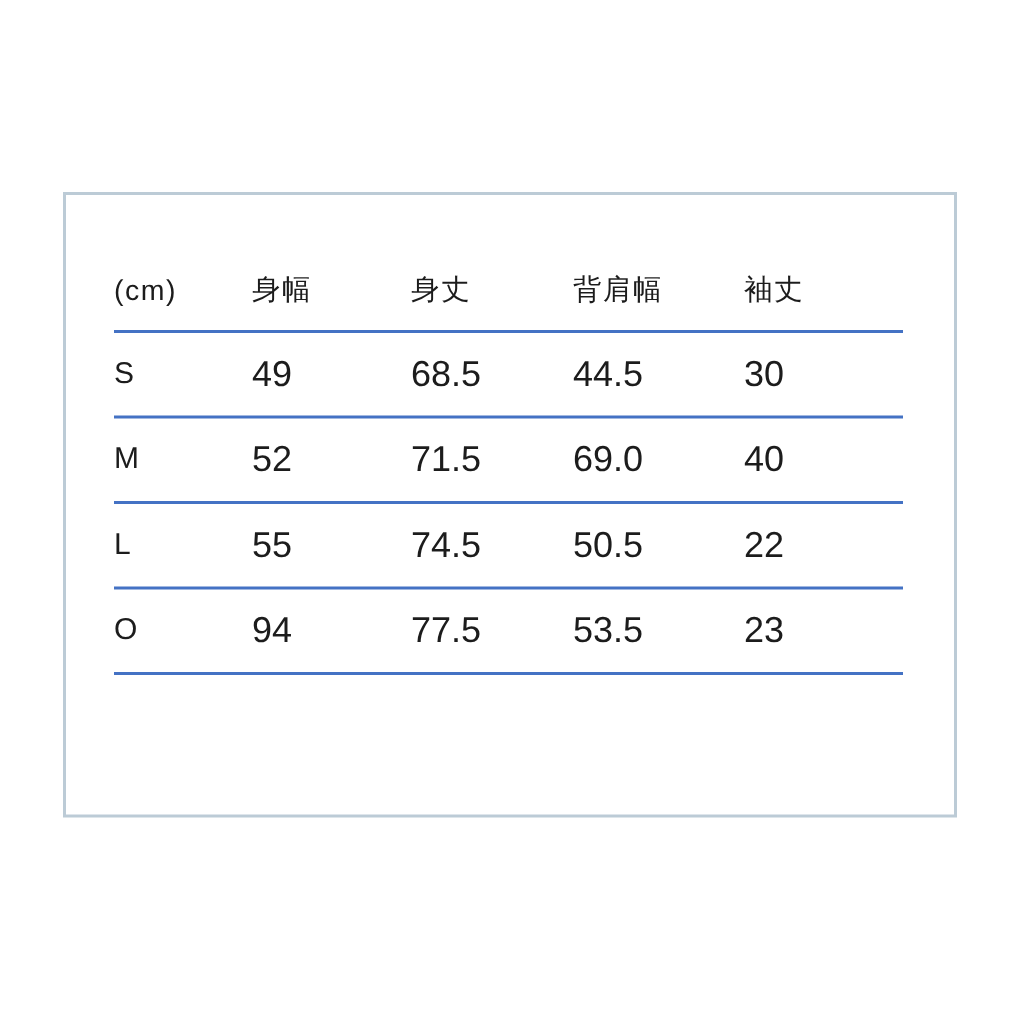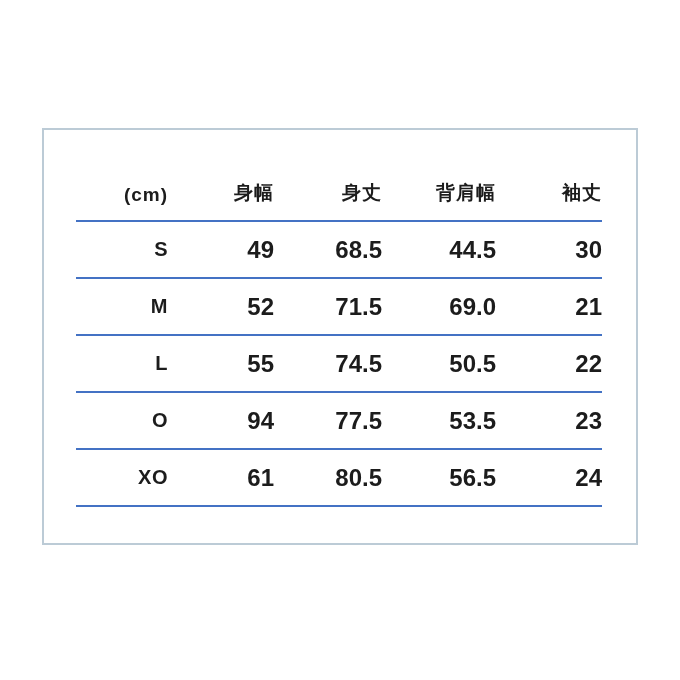--- a/index.html
+++ b/index.html
@@ -19,22 +19,22 @@
     border:2px solid var(--border-color);
   }
   table.size-chart{
     margin-left:32px;
     margin-top:0;
     width:526px;
     border-collapse:collapse;
     table-layout:fixed;
   }
   .size-chart th, .size-chart td{
-    text-align:right;
-    font-weight:700;
+    text-align:left;
+    font-weight:400;
     color:var(--text-color);
     border-bottom:2px solid var(--line-color);
   }
   .size-chart thead th{
     height:91px;
     vertical-align:bottom;
     padding-bottom:14px;
     font-size:19px;
     letter-spacing:1px;
   }
@@ -75,38 +75,31 @@
         <td>49</td>
         <td>68.5</td>
         <td>44.5</td>
         <td>30</td>
       </tr>
       <tr>
         <td class="size-cell">M</td>
         <td>52</td>
         <td>71.5</td>
         <td>69.0</td>
-        <td>21</td>
+        <td>40</td>
       </tr>
       <tr>
         <td class="size-cell">L</td>
         <td>55</td>
         <td>74.5</td>
         <td>50.5</td>
         <td>22</td>
       </tr>
       <tr>
         <td class="size-cell">O</td>
         <td>94</td>
         <td>77.5</td>
         <td>53.5</td>
         <td>23</td>
       </tr>
-      <tr>
-        <td class="size-cell">XO</td>
-        <td>61</td>
-        <td>80.5</td>
-        <td>56.5</td>
-        <td>24</td>
-      </tr>
     </tbody>
   </table>
 </div>
 
 </body></html>

